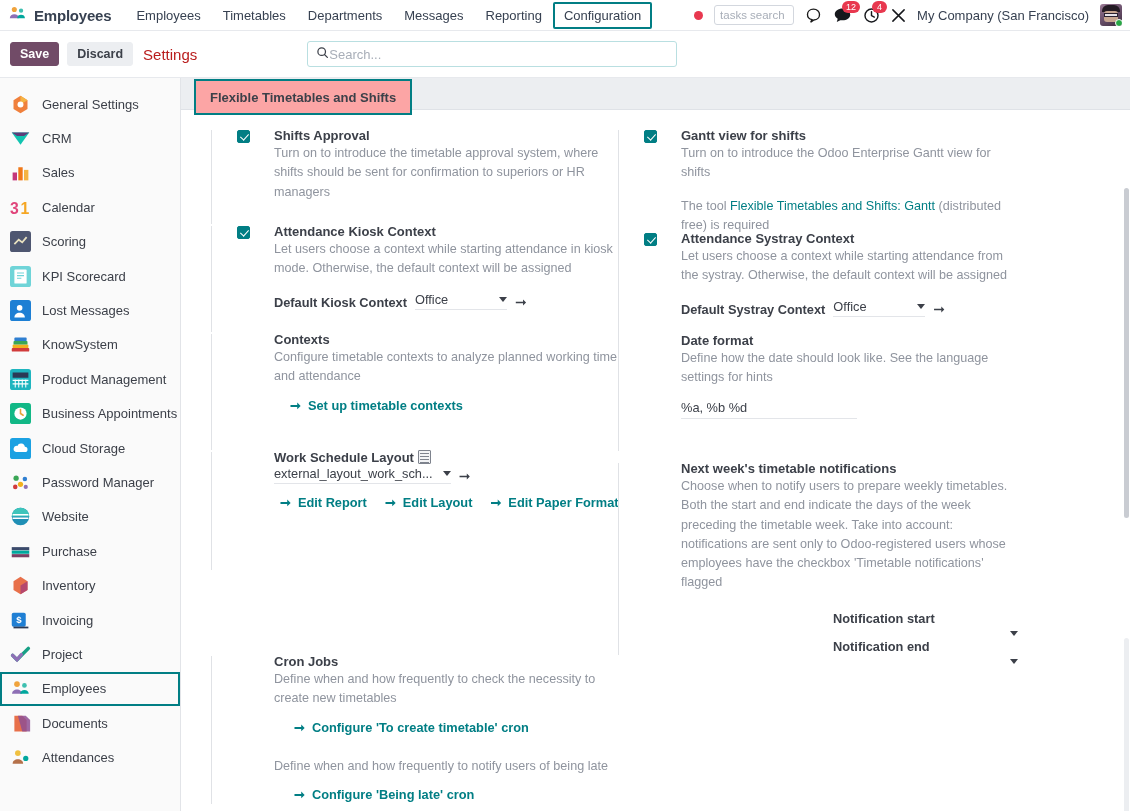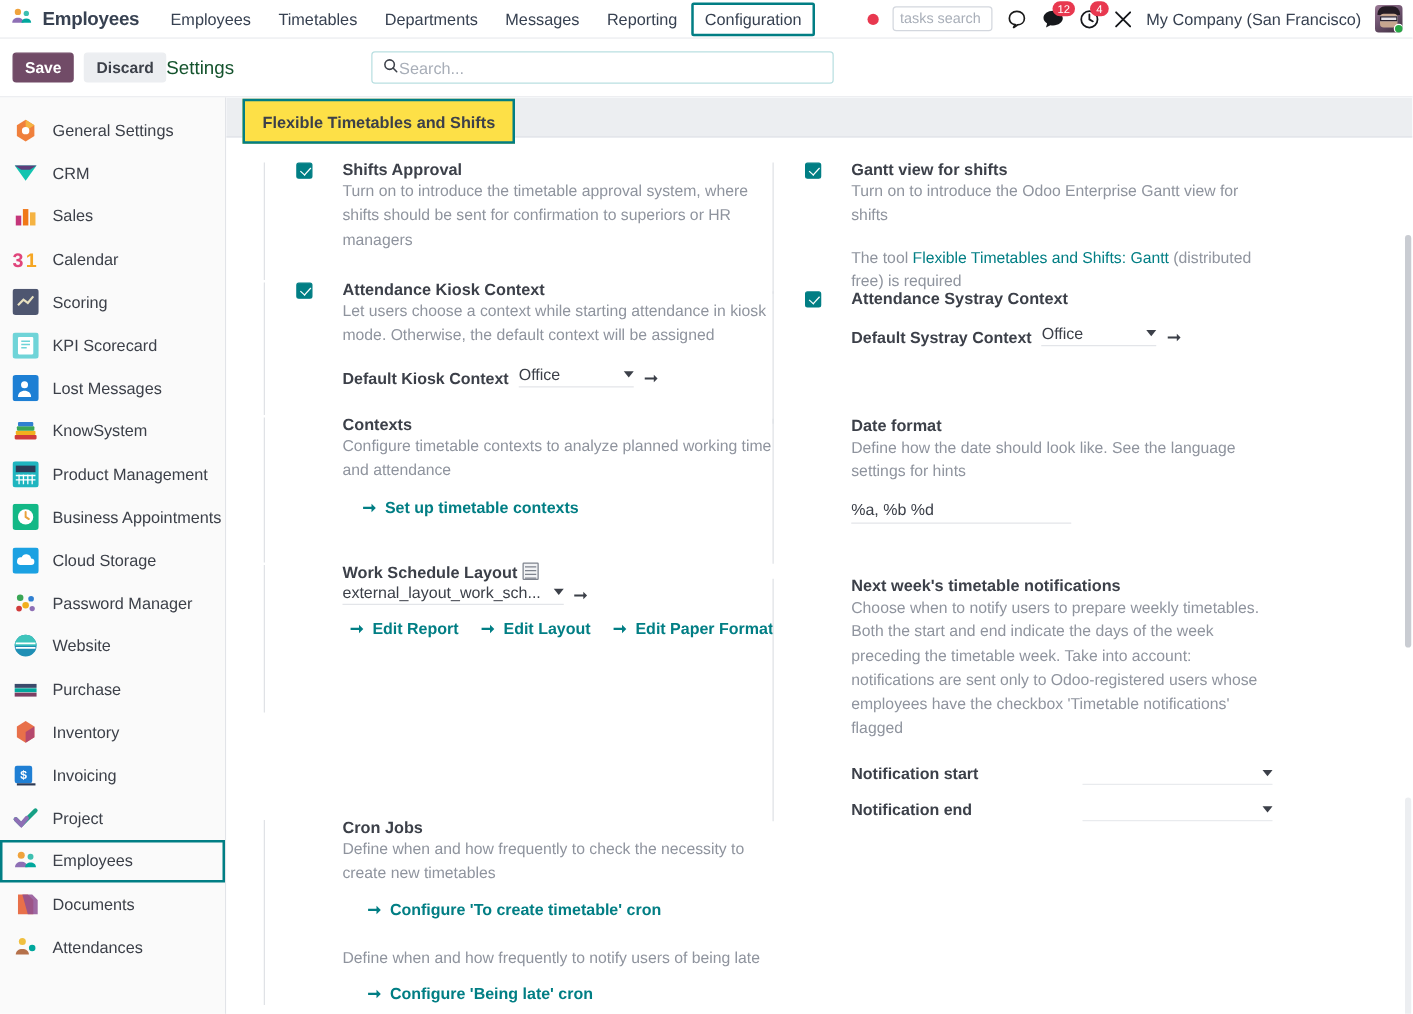--- a/index.html
+++ b/index.html
@@ -85,21 +85,21 @@
     margin-left: 10px; cursor: pointer;
     border: 1px solid #714B67;
   }
   .btn-discard {
     background: #eceef1; color: #3c4049;
     font-size: 12.5px; font-weight: 600;
     padding: 4px 9px; border-radius: 3px;
     margin-left: 8px; cursor: pointer;
     border: 1px solid #eceef1;
   }
-  .page-title { font-size: 15px; color: #14532d; }
+  .page-title { font-size: 15px; color: #b91c1c; margin-left: 10px; }
   .searchbox {
     margin-left: 110px;
     width: 370px; height: 26px;
     border: 1px solid #b9dfe1; border-radius: 3px;
     background: #fff;
     display: flex; align-items: center; gap: 0;
     padding: 0 8px;
   }
   .search-ph { font-size: 13px; color: #a8aeb8; }
 
@@ -129,21 +129,21 @@
     width: 949px; height: 733px;
     background: #ffffff;
     overflow: hidden;
   }
   #tabstrip {
     height: 32px; background: #eceef1;
     border-bottom: 1px solid #dfe2e7;
     display: flex; align-items: stretch;
   }
   .tab {
-    background: #fde047;
+    background: #fca5a5;
     padding: 16px 14px;
     display: flex; align-items: center;
     font-size: 13px; font-weight: 700; color: #3c4049;
     border: 2px solid #017e84;
     cursor: pointer;
     margin: 1px 0 0 13px;
   }
 
   .settings-body { position: relative; padding: 18px 0 0 0; }
 
@@ -216,22 +216,23 @@
 
   .text-field {
     margin-top: 12px;
     width: 176px;
     border-bottom: 1px solid #e3e5e9;
     font-size: 12.8px; color: #3c4049;
     padding-bottom: 3px;
     cursor: text;
   }
   .notif-row {
-    display: flex; align-items: flex-start;
+    display: flex; align-items: flex-end;
     margin-top: 12px;
+    flex-direction: column;
   }
   .notif-label { font-size: 12.8px; font-weight: 700; color: #3c4049; width: 185px; }
   .notif-ctrl {
     flex: 1; border-bottom: 1px solid #e9ebee;
     height: 17px; position: relative; cursor: pointer;
   }
   .notif-ctrl .caret { position: absolute; right: 0; top: 5px; margin: 0; }
 
   .doc-ico {
     display: inline-block; position: relative;
@@ -647,20 +648,21 @@
         <div class="s-desc">Turn on to introduce the Odoo Enterprise Gantt view for shifts</div>
         <div class="s-desc" style="margin-top:14px;">
           <span>The tool </span><span class="link">Flexible Timetables and Shifts: Gantt</span><span> (distributed free) is required</span>
         </div>
       </div>
 
       <div class="setting-block" style="min-height:108px;margin-top:-4px;">
         <span class="blockline"></span>
         <span class="cb"></span>
         <div class="s-title">Attendance Systray Context</div>
+        <div class="s-desc">Let users choose a context while starting attendance from the systray. Otherwise, the default context will be assigned</div>
         <div class="field-row">
           <span class="field-label">Default Systray Context</span>
           <span class="field-ctrl">
             <span class="field-val">Office</span>
             <span class="caret"></span>
           </span>
           <span class="arrowlink">➞</span>
         </div>
       </div>
 

